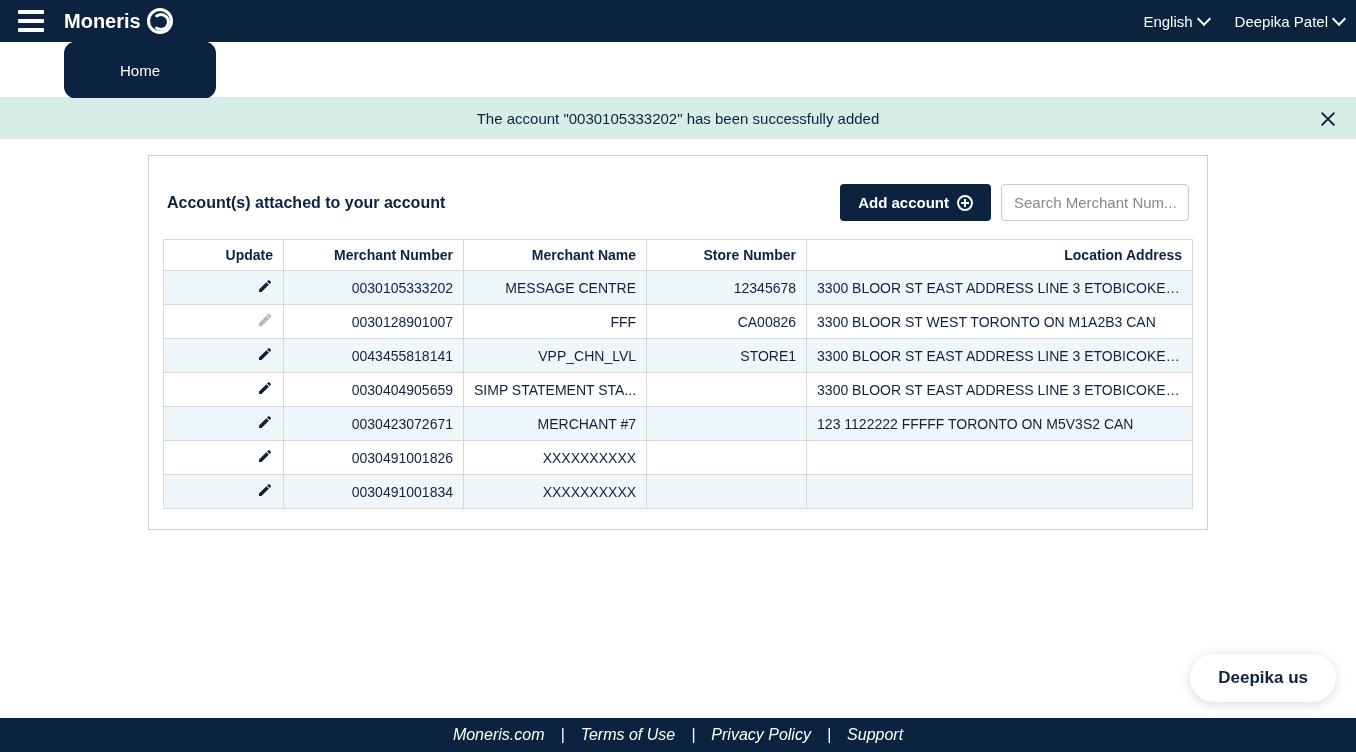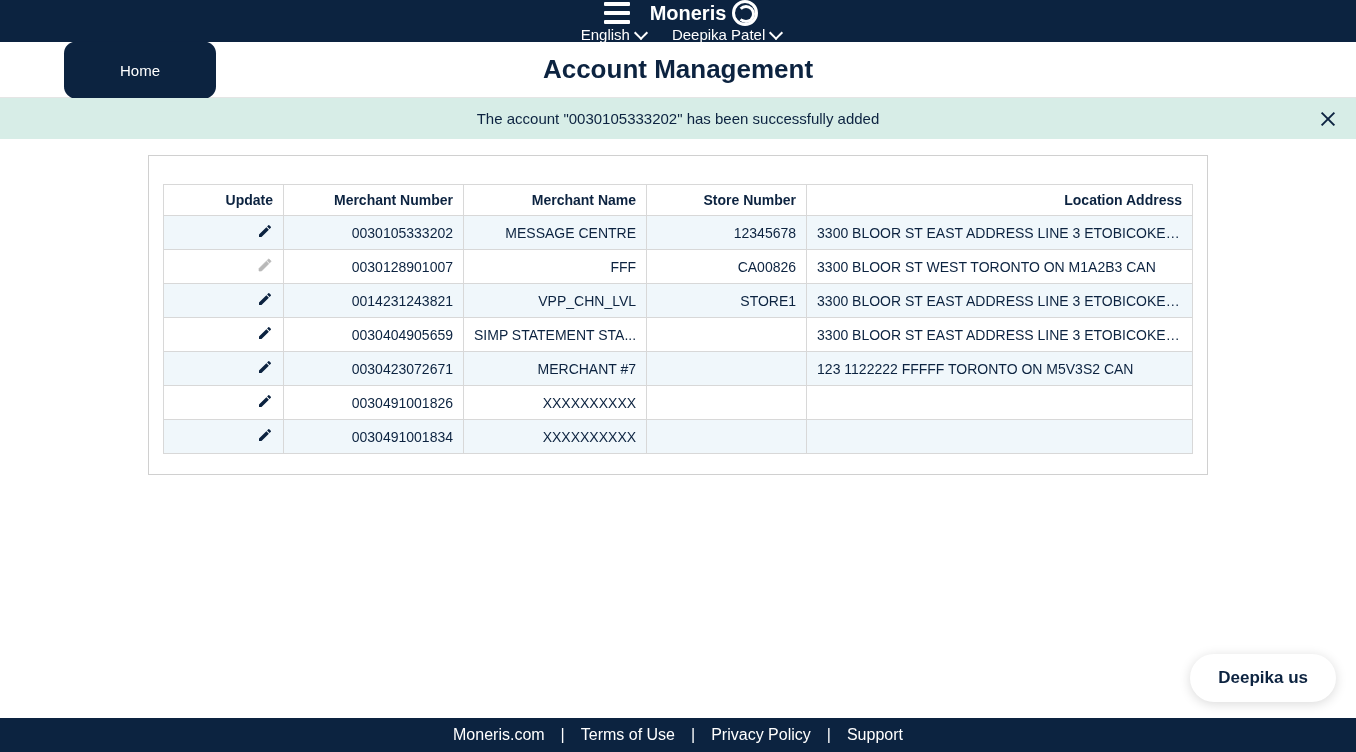--- a/index.html
+++ b/index.html
@@ -15,21 +15,20 @@
   }
   
   .top-header {
     background: #0c2340;
     color: #fff;
     height: 42px;
     display: flex;
     align-items: center;
     padding: 0 12px 0 18px;
     justify-content: space-between;
-    flex-direction: column;
   }
   .header-left { display: flex; align-items: center; gap: 20px; }
   .hamburger { display: flex; flex-direction: column; gap: 5px; cursor: pointer; }
   .hamburger span { width: 26px; height: 4px; background: #fff; border-radius: 1px; }
   .logo { display: flex; align-items: center; gap: 6px; font-size: 20px; font-weight: 600; }
   .logo-mark {
     width: 26px; height: 26px; border: 3px solid #fff; border-radius: 50%;
     position: relative;
   }
   .logo-mark:after {
@@ -123,21 +122,21 @@
   .col-mname { width: 180px; margin-top: 16px; }
   .col-store { width: 160px; }
   .edit-icon {
     display: inline-block; width: 16px; height: 16px; position: relative; cursor: pointer;
   }
   .edit-icon svg { width: 16px; height: 16px; }
   .edit-icon.disabled svg path { stroke: #b8b8b8; fill: #b8b8b8; }
   
   .footer {
     background: #0c2340; color: #fff; text-align: center;
-    padding: 8px 0; font-size: 16px;
+    padding: 8px 0; font-size: 16px; font-style: italic;
   }
   .footer a { color: #fff; text-decoration: none; padding: 0 16px; }
   .footer .sep { color: #fff; }
   
   .contact-float {
     position: fixed; right: 20px; bottom: 50px;
     background: #fff; border-radius: 28px; padding: 14px 28px;
     box-shadow: 0 2px 12px rgba(0,0,0,0.15);
     font-size: 17px; font-weight: 600; color: #0c2340; cursor: pointer;
   }
@@ -164,30 +163,39 @@
     </div>
     <div class="hitem">
       <span>Deepika Patel</span>
       <span class="chevron-down"></span>
     </div>
   </div>
 </header>
 
 <div class="sub-header">
   <button class="home-btn">Home</button>
-  <h1 class="page-title">Account Management</h1>
 </div>
 
 <div class="alert-bar">
   <span>The account "0030105333202" has been successfully added</span>
   <span class="alert-close"></span>
 </div>
 
 <main class="main-wrap">
   <div class="card">
+    <div class="card-header">
+      <h2>Account(s) attached to your account</h2>
+      <div class="card-header-actions">
+        <button class="add-account-btn">
+          <span>Add account</span>
+          <span class="plus-circle"></span>
+        </button>
+        <input class="search-input" type="text" placeholder="Search Merchant Num..." style="">
+      </div>
+    </div>
 
     <table class="acct">
       <thead>
         <tr>
           <th class="col-update">Update</th>
           <th class="col-mnum">Merchant Number</th>
           <th class="col-mname">Merchant Name</th>
           <th class="col-store">Store Number</th>
           <th>Location Address</th>
         </tr>
@@ -208,21 +216,21 @@
                 </svg></span></td>
             <td>0030128901007</td>
             <td>FFF</td>
             <td>CA00826</td>
             <td class="addr">3300 BLOOR ST WEST TORONTO ON M1A2B3 CAN</td>
           </tr>
           <tr>
             <td><span class="edit-icon"><svg viewBox="0 0 24 24">
                   <path d="M3 17.25V21h3.75L17.81 9.94l-3.75-3.75L3 17.25zM20.71 7.04a1 1 0 0 0 0-1.41l-2.34-2.34a1 1 0 0 0-1.41 0l-1.83 1.83 3.75 3.75 1.83-1.83z" fill="#0c2340"></path>
                 </svg></span></td>
-            <td>0014231243821</td>
+            <td>0043455818141</td>
             <td>VPP_CHN_LVL</td>
             <td>STORE1</td>
             <td class="addr">3300 BLOOR ST EAST ADDRESS LINE 3 ETOBICOKE NB...</td>
           </tr>
           <tr>
             <td><span class="edit-icon"><svg viewBox="0 0 24 24">
                   <path d="M3 17.25V21h3.75L17.81 9.94l-3.75-3.75L3 17.25zM20.71 7.04a1 1 0 0 0 0-1.41l-2.34-2.34a1 1 0 0 0-1.41 0l-1.83 1.83 3.75 3.75 1.83-1.83z" fill="#0c2340"></path>
                 </svg></span></td>
             <td>0030404905659</td>
             <td>SIMP STATEMENT STA...</td>

